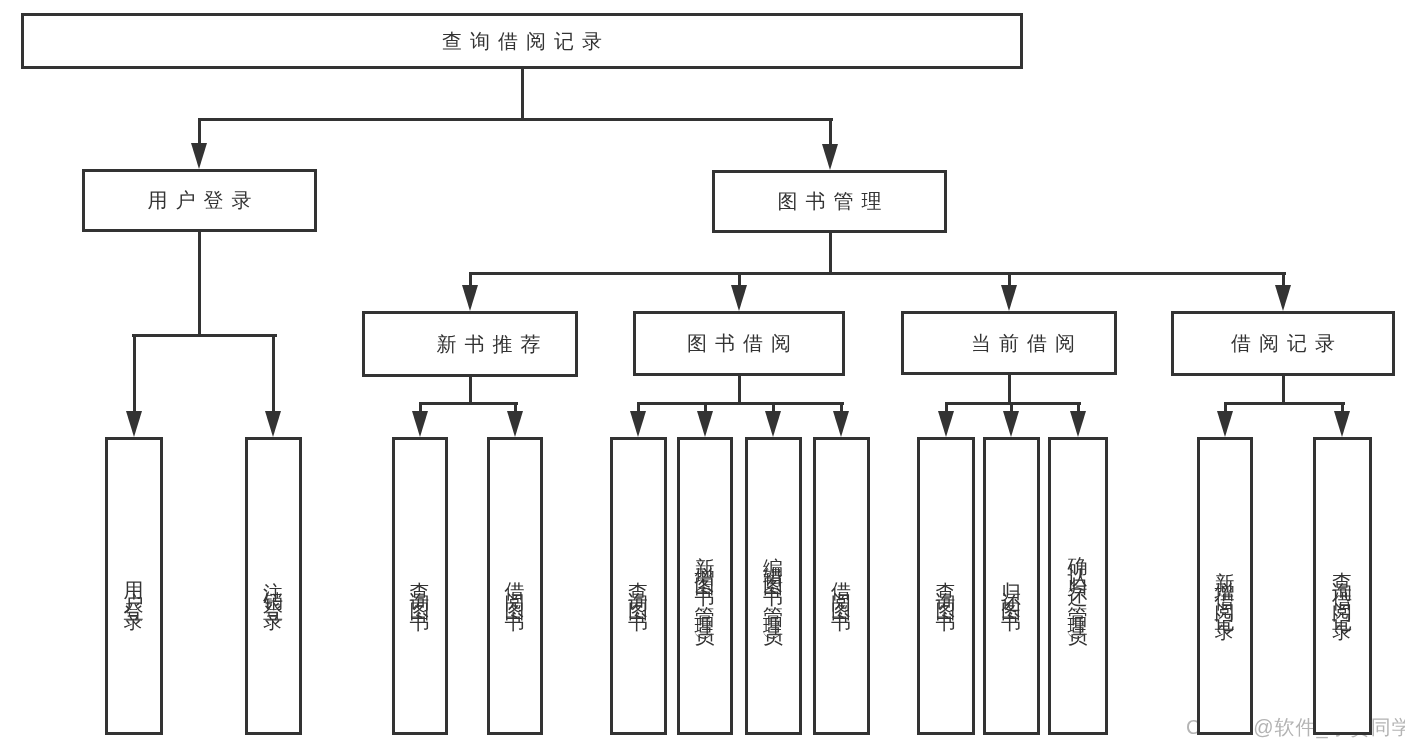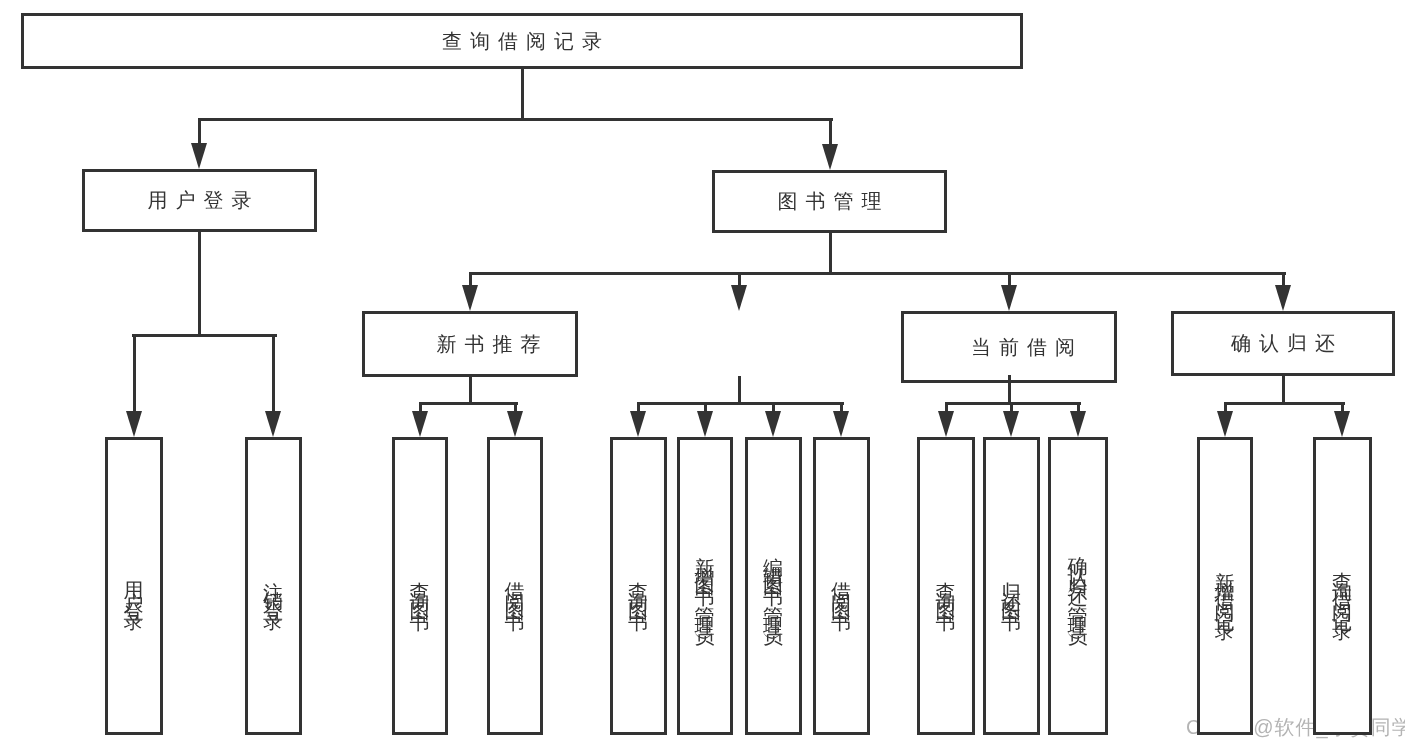--- a/index.html
+++ b/index.html
@@ -63,25 +63,28 @@
     </div>
     <div class="node" style="left: 82px; top: 169px; width: 235px; height: 63px;">
       <span>用户登录</span>
     </div>
     <div class="node" style="left: 712px; top: 170px; width: 235px; height: 63px;">
       <span>图书管理</span>
     </div>
     <div class="node" style="left: 362px; top: 311px; width: 216px; height: 66px; padding-left: 37px;">
       <span>新书推荐</span>
     </div>
-    <div class="node" style="left: 901px; top: 311px; width: 216px; height: 72px; padding-left: 28px;">
+    <div class="node" style="left: 633px; top: 311px; width: 212px; height: 65px;">
+      <span>图书借阅</span>
+    </div>
+    <div class="node" style="left: 901px; top: 311px; width: 216px; height: 64px; padding-left: 28px;">
       <span>当前借阅</span>
     </div>
     <div class="node" style="left: 1171px; top: 311px; width: 224px; height: 65px;">
-      <span>确认归还</span>
+      <span>借阅记录</span>
     </div>
     <div class="node v" style="left: 105px; top: 437px; width: 58px; height: 298px;">
       <span>用户登录</span>
     </div>
     <div class="node v" style="left: 245px; top: 437px; width: 57px; height: 298px;">
       <span>注销登录</span>
     </div>
     <div class="node v" style="left: 392px; top: 437px; width: 56px; height: 298px;">
       <span>查询图书</span>
     </div>

